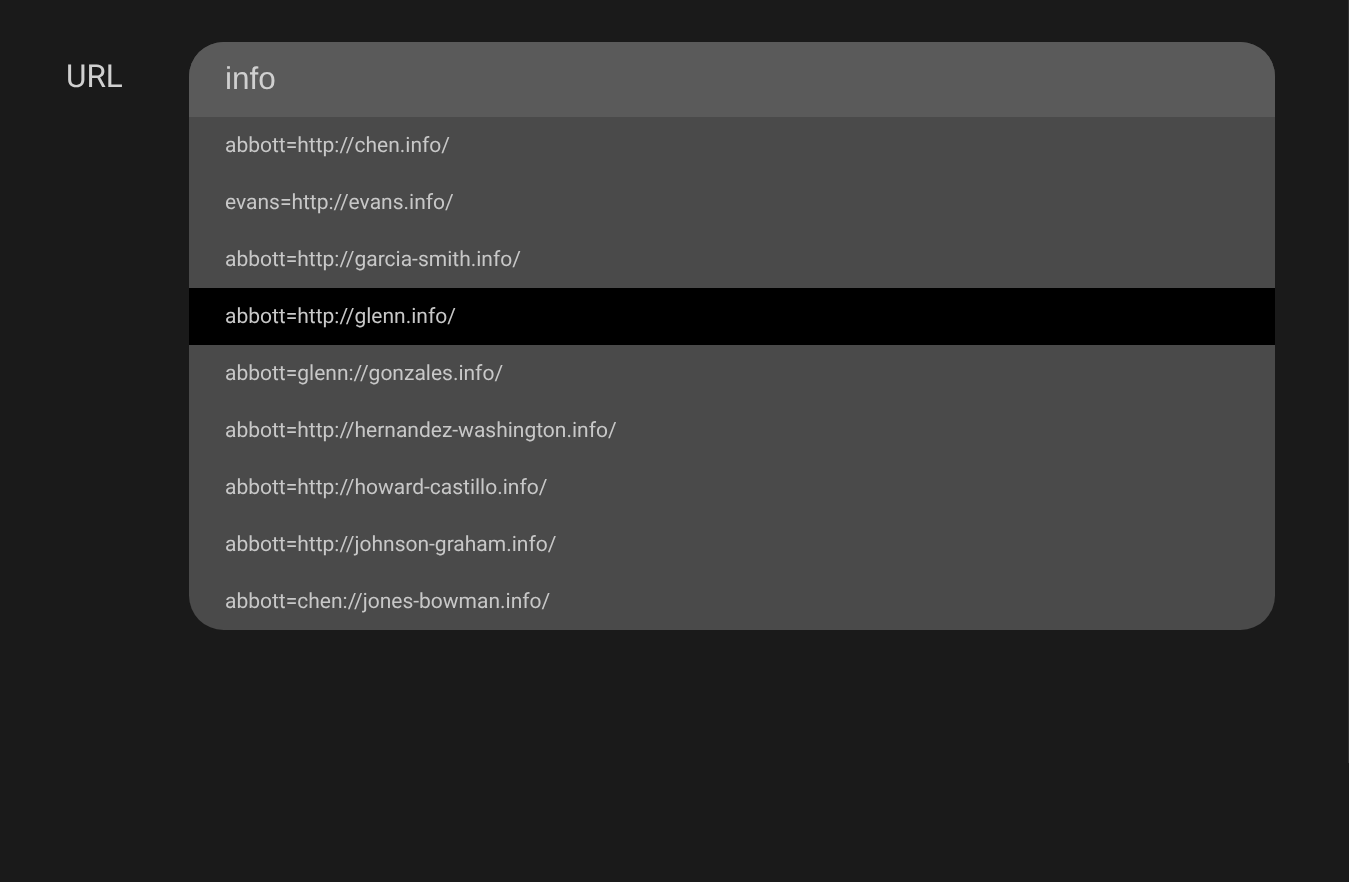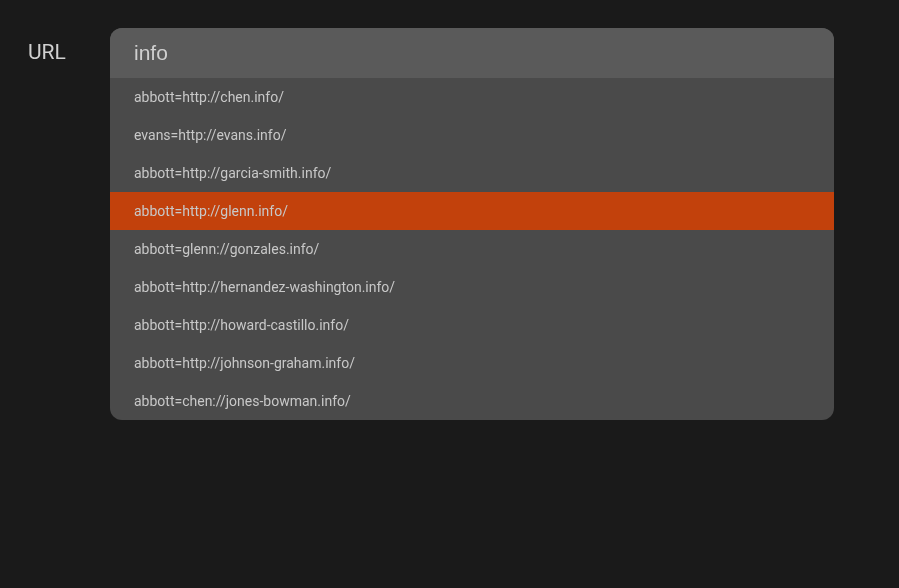--- a/index.html
+++ b/index.html
@@ -11,31 +11,32 @@
       background-color: #1a1a1a;
       font-family: -apple-system, BlinkMacSystemFont, "Segoe UI", Roboto, sans-serif;
       color: #d0d0d0;
       width: 899px;
       height: 588px;
       overflow: hidden;
     }
     .container {
       display: flex;
       padding: 28px 0 0 28px;
+      margin-left: 16px;
     }
     .field-label {
       font-size: 21px;
       color: #d0d0d0;
       width: 82px;
       padding-top: 12px;
     }
     .dropdown {
       width: 724px;
       background-color: #4a4a4a;
-      border-radius: 12px;
+      border-radius: 23px;
       overflow: hidden;
     }
     .dropdown-input {
       background-color: #5a5a5a;
       padding: 13px 24px;
       font-size: 21px;
       color: #d0d0d0;
       border: none;
       width: 100%;
       outline: none;
@@ -44,21 +45,21 @@
       max-height: 456px;
       overflow-y: auto;
     }
     .dropdown-item {
       padding: 11px 24px;
       font-size: 14px;
       color: #c8c8c8;
       cursor: pointer;
     }
     .dropdown-item.highlighted {
-      background-color: #c2410c;
+      background-color: #000000;
     }
   </style>
 </head>
 <body>
 
 <div class="container">
   <div class="field-label">URL</div>
   <div class="dropdown">
     <input type="text" class="dropdown-input" value="info" style="">
     <div class="dropdown-list">

